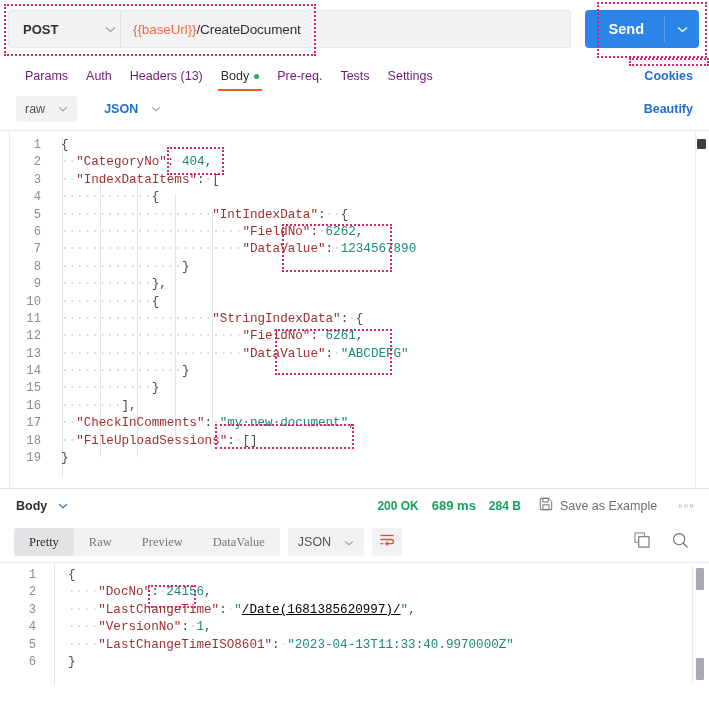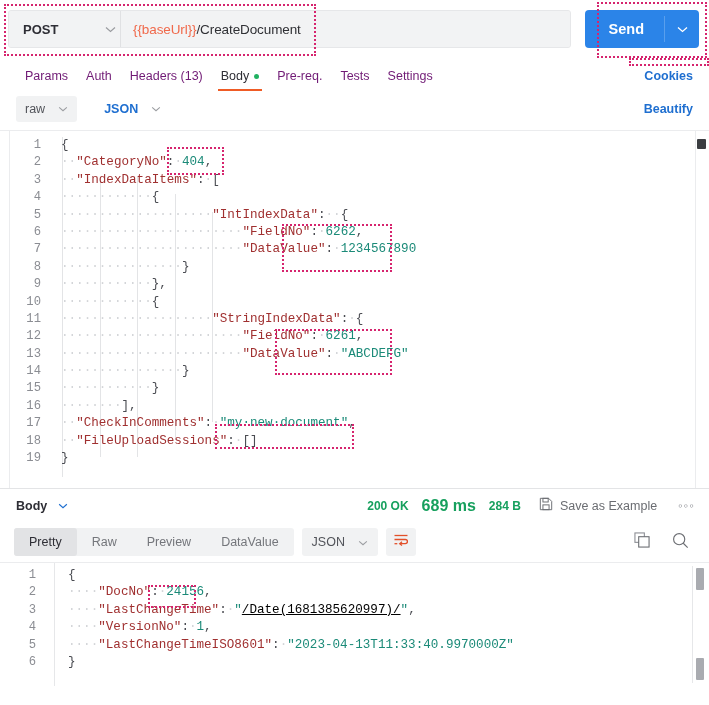--- a/index.html
+++ b/index.html
@@ -209,41 +209,42 @@
     background: #fff;
   }
   .resp-body-sel {
     display: flex; align-items: center; gap: 11px;
     font-size: 12.5px; color: #2e2e35; font-weight: bold;
     cursor: pointer;
   }
   .resp-body-sel .chev { color: #1f6fd0; font-size: 10px; }
   .resp-meta { margin-left: auto; display: flex; align-items: center; gap: 13px; }
   .resp-meta .ok { color: #17a05e; font-size: 12px; font-weight: bold; }
-  .resp-meta .ms { color: #17a05e; font-size: 16px; font-weight: bold; }
+  .resp-meta .ms { color: #17a05e; font-size: 13px; font-weight: bold; }
   .resp-meta .sz { color: #17a05e; font-size: 12px; font-weight: bold; }
   .save-ex {
     display: flex; align-items: center; gap: 7px;
     font-size: 12.5px; color: #6b6d72;
     margin-left: 5px; cursor: pointer;
   }
   .dots-menu {
     margin-left: 8px; color: #8b8d93; font-size: 13px;
     letter-spacing: 1px; cursor: pointer;
   }
 
   
   .resp-tools {
     display: flex; align-items: center;
     height: 40px; padding: 0 14px 0 14px;
   }
   .seg {
     display: flex; align-items: center;
     background: #f1f2f3; border-radius: 3px;
     height: 28px;
+    font-family: Liberation Serif, serif;
   }
   .seg-item {
     display:flex; align-items:center;
     height: 100%; padding: 0 15px;
     font-size: 12.5px; color: #74767b; cursor: pointer;
   }
   .seg-item.active {
     background: #e2e3e5; color: #2e2e35;
     border-radius: 3px;
   }

